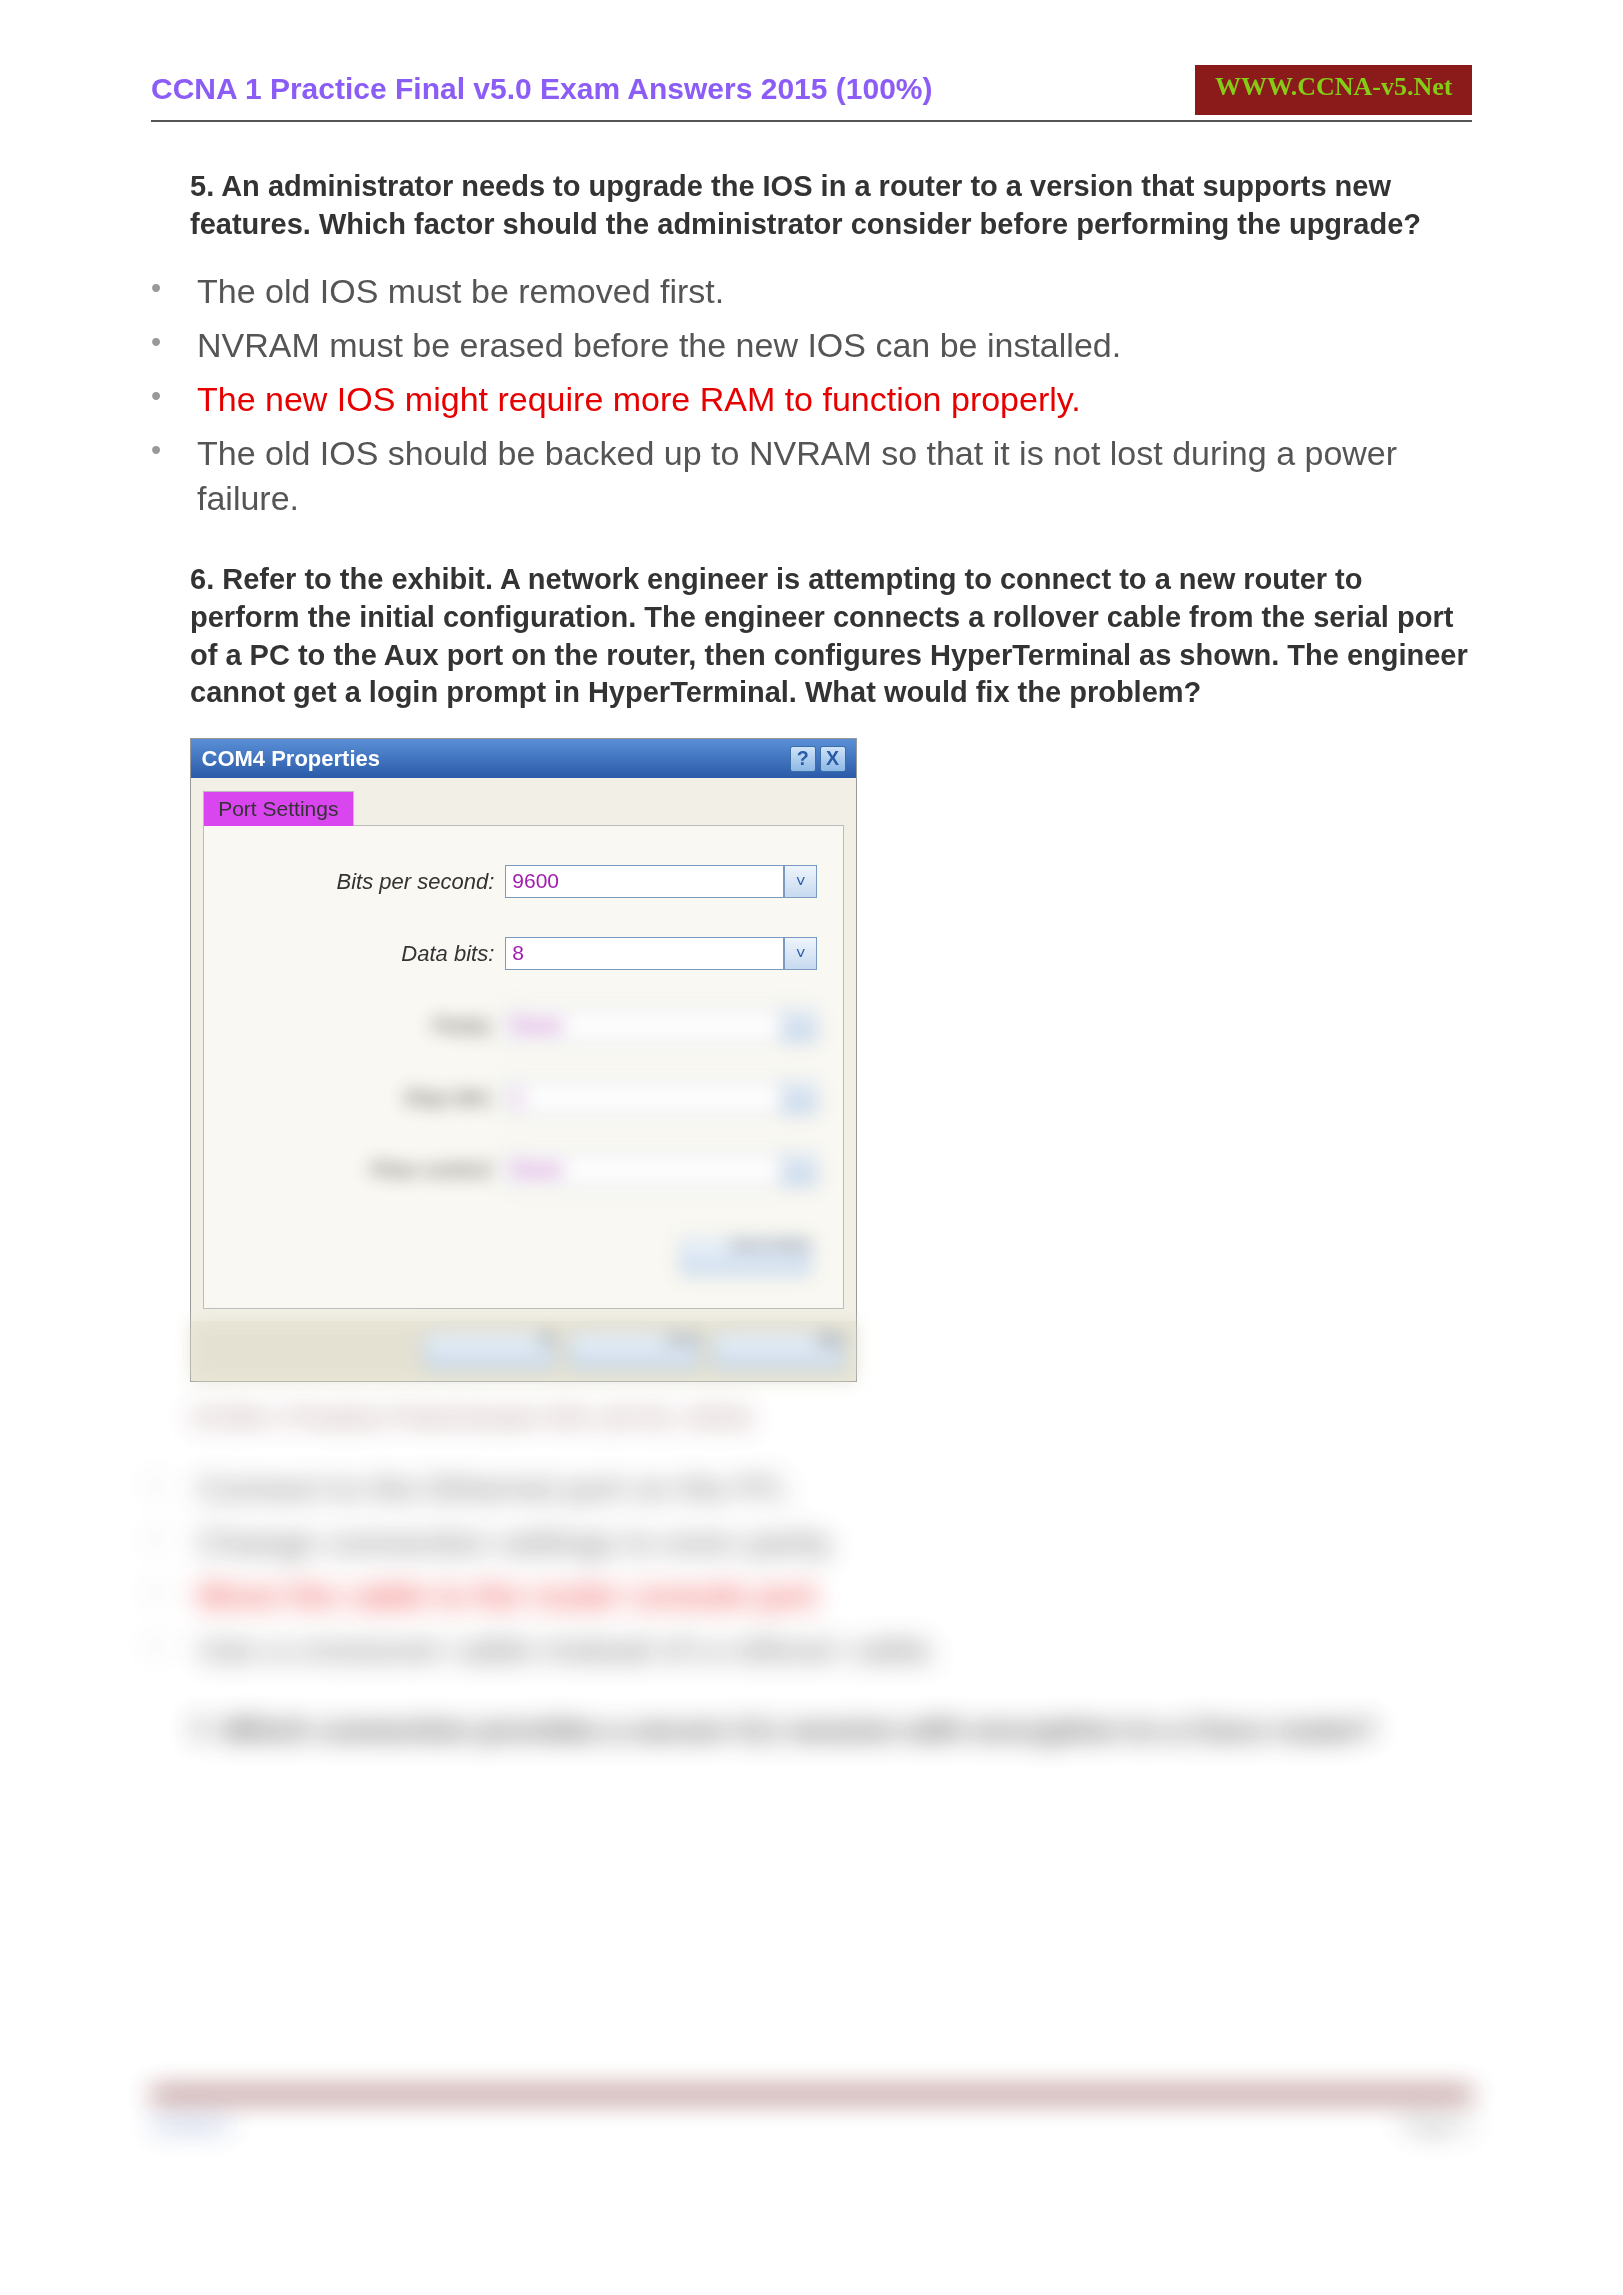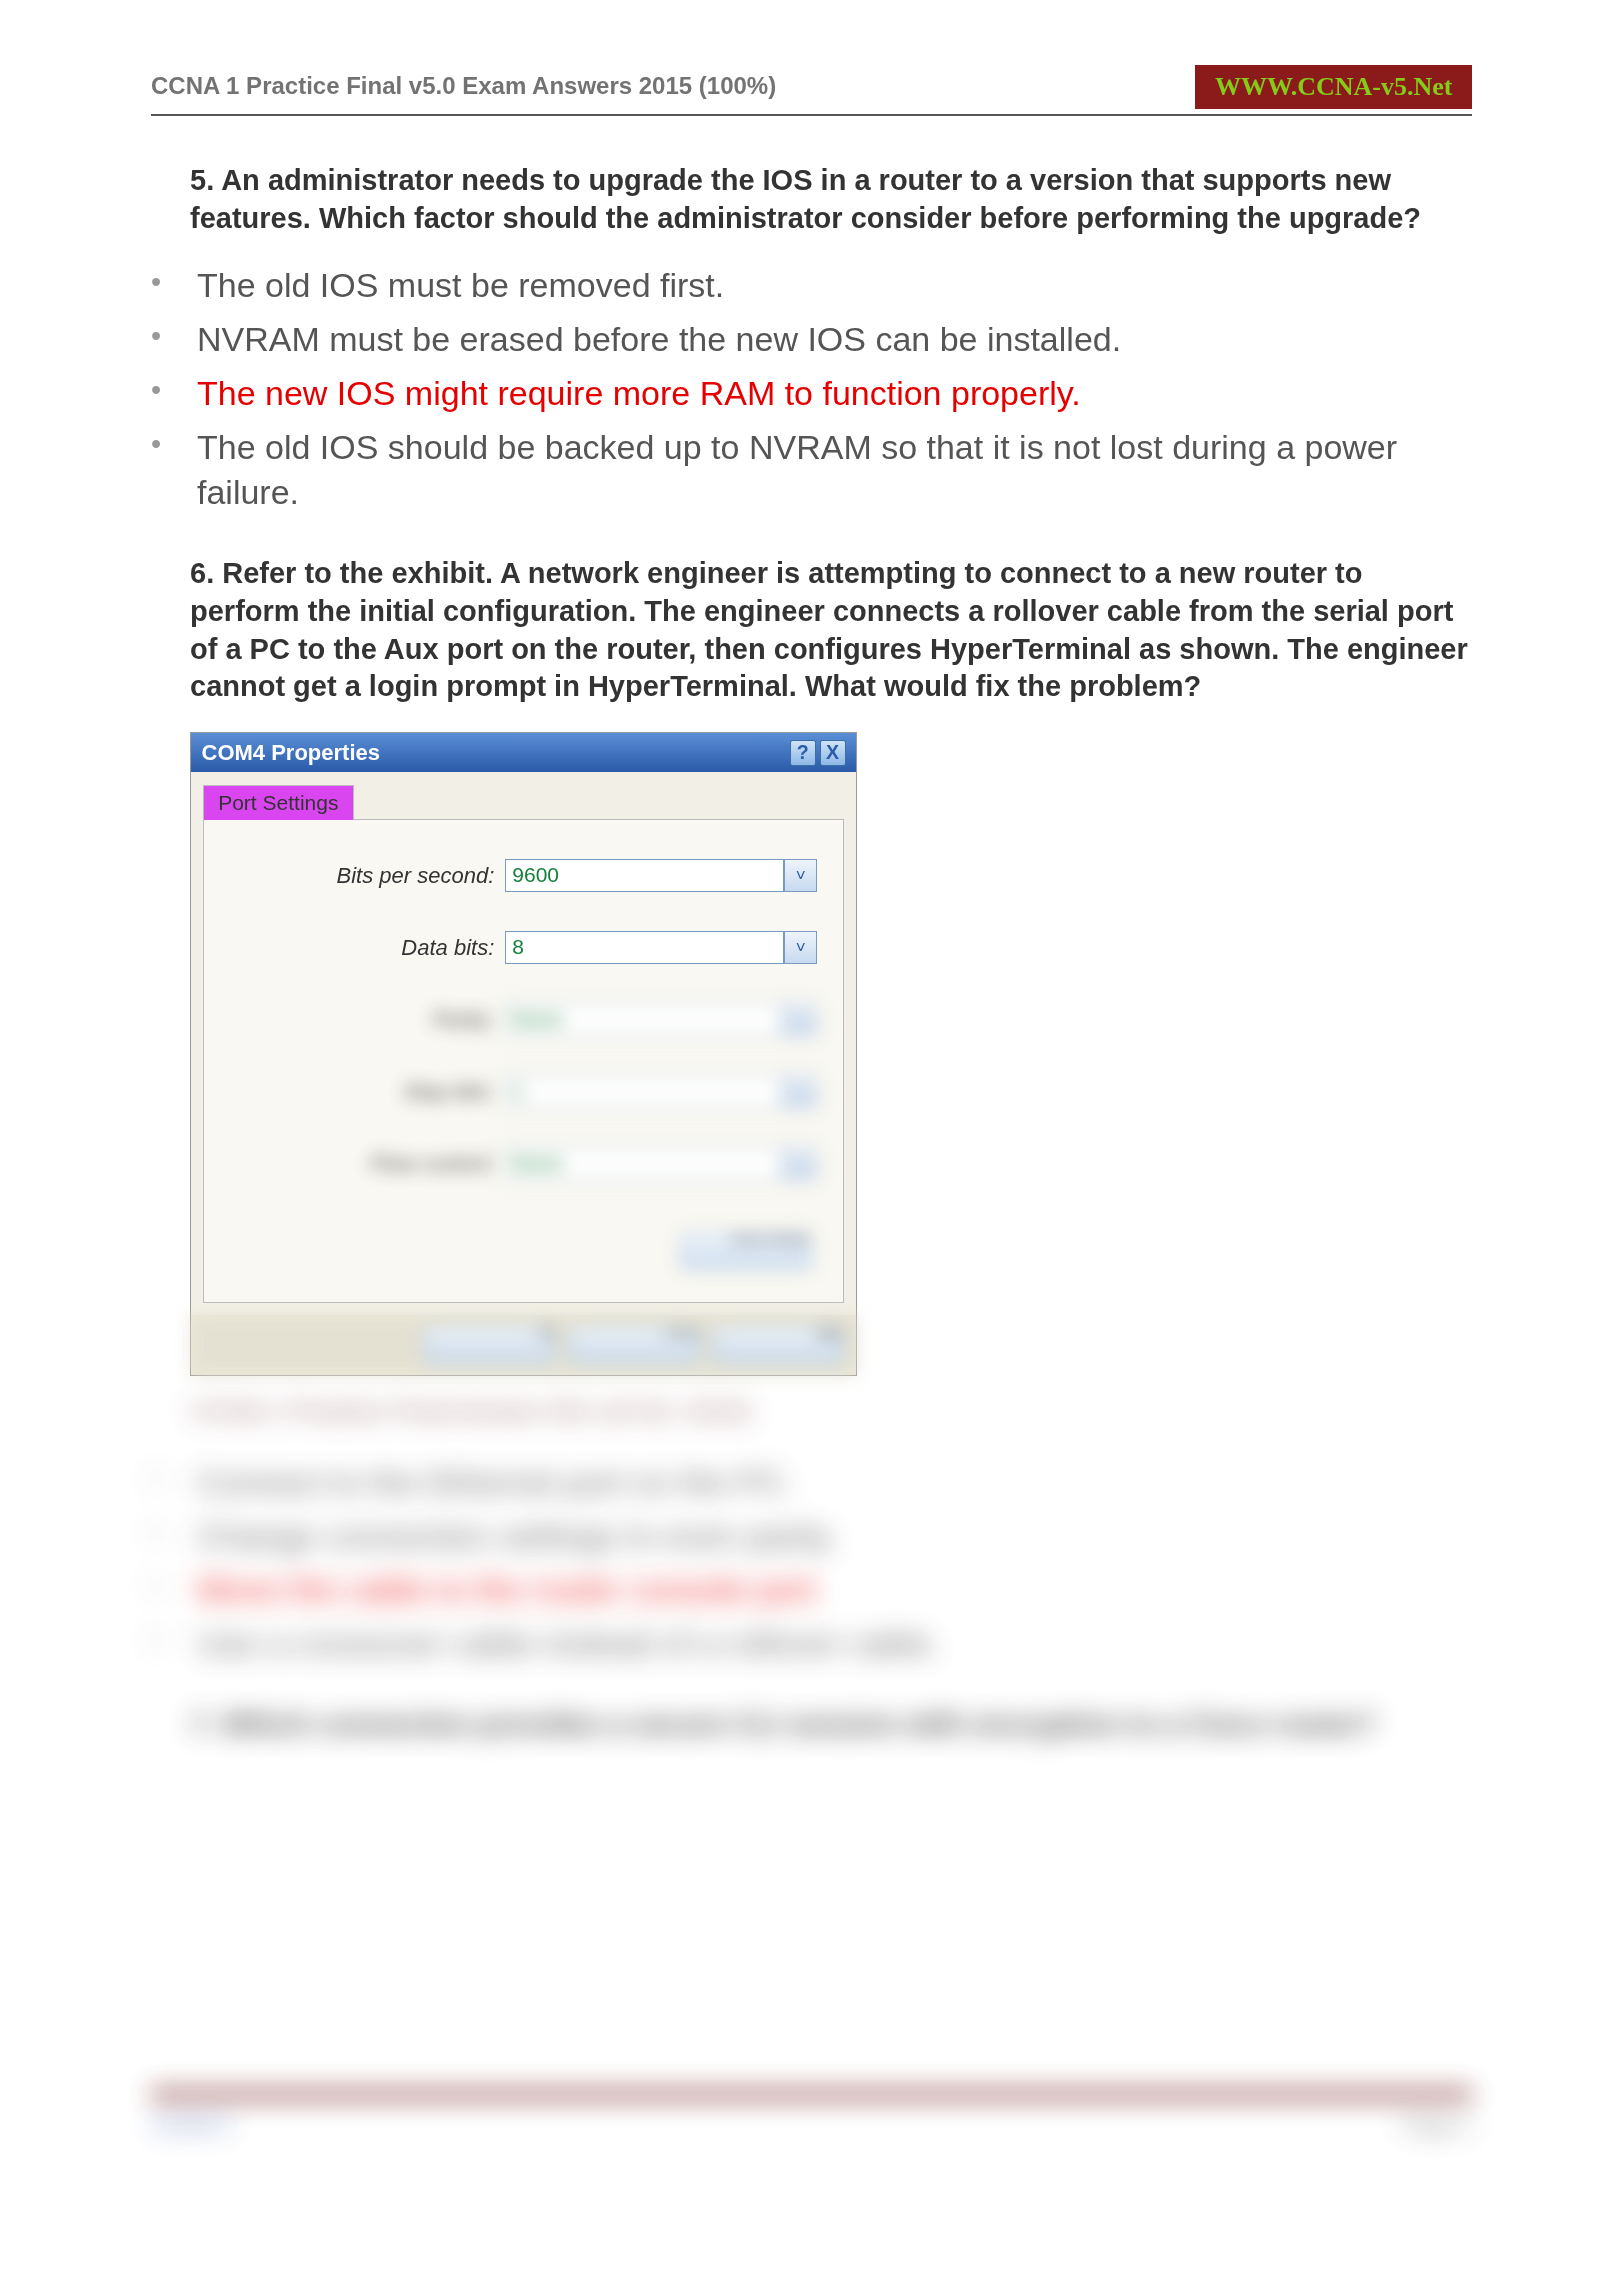--- a/index.html
+++ b/index.html
@@ -13,23 +13,23 @@
   .page {
     padding: 65px 151px 65px 151px;
   }
   .header-row {
     display: flex;
     align-items: stretch;
     margin-bottom: 5.2px;
   }
   .header-title {
     flex: 1;
-    font-size: 24px;
+    font-size: 30px;
     font-weight: bold;
-    color: #737373;
+    color: #8b5cf6;
     padding: 6.5px 0 9.2px 0;
   }
   .header-link {
     background: #8b1a1a;
     color: #84cc16;
     font-size: 26px;
     font-weight: bold;
     padding: 6.5px 19.6px;
     font-family: "Times New Roman", serif;
   }
@@ -131,21 +131,21 @@
     display:flex;
     align-items:center;
   }
   .field-select .sel-input {
     flex:1;
     height:33px;
     border:0.7px solid #7a9ac0;
     background:#fff;
     font-size:21px;
     padding: 2.6px 6.5px;
-    color:#15803d;
+    color:#a21caf;
   }
   .field-select .sel-btn {
     width:33px; height:33px;
     border:0.7px solid #7a9ac0;
     background:linear-gradient(#eef4fb,#c7daf0);
     display:flex; align-items:center; justify-content:center;
     color:#2a5aa8;
     font-size:17px;
   }
   .blurred {

